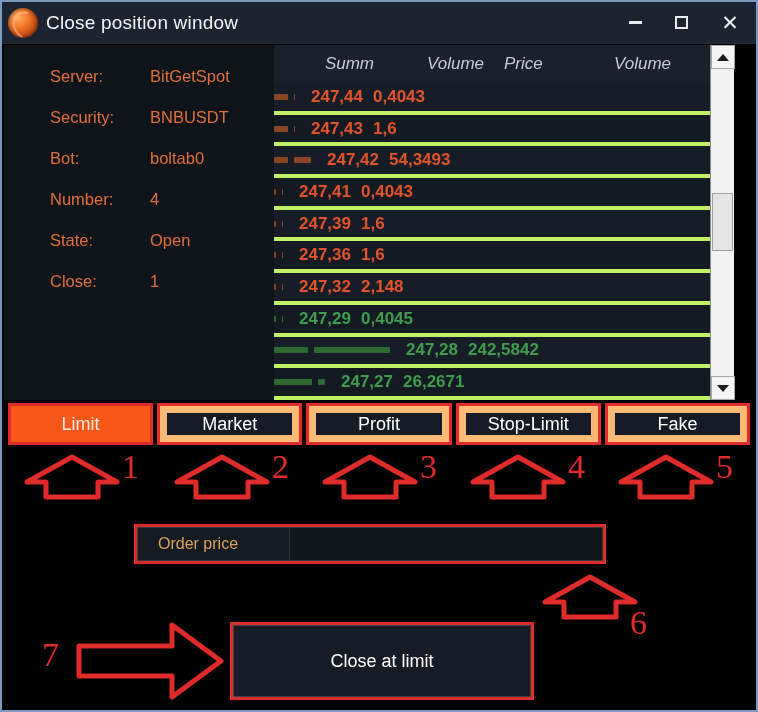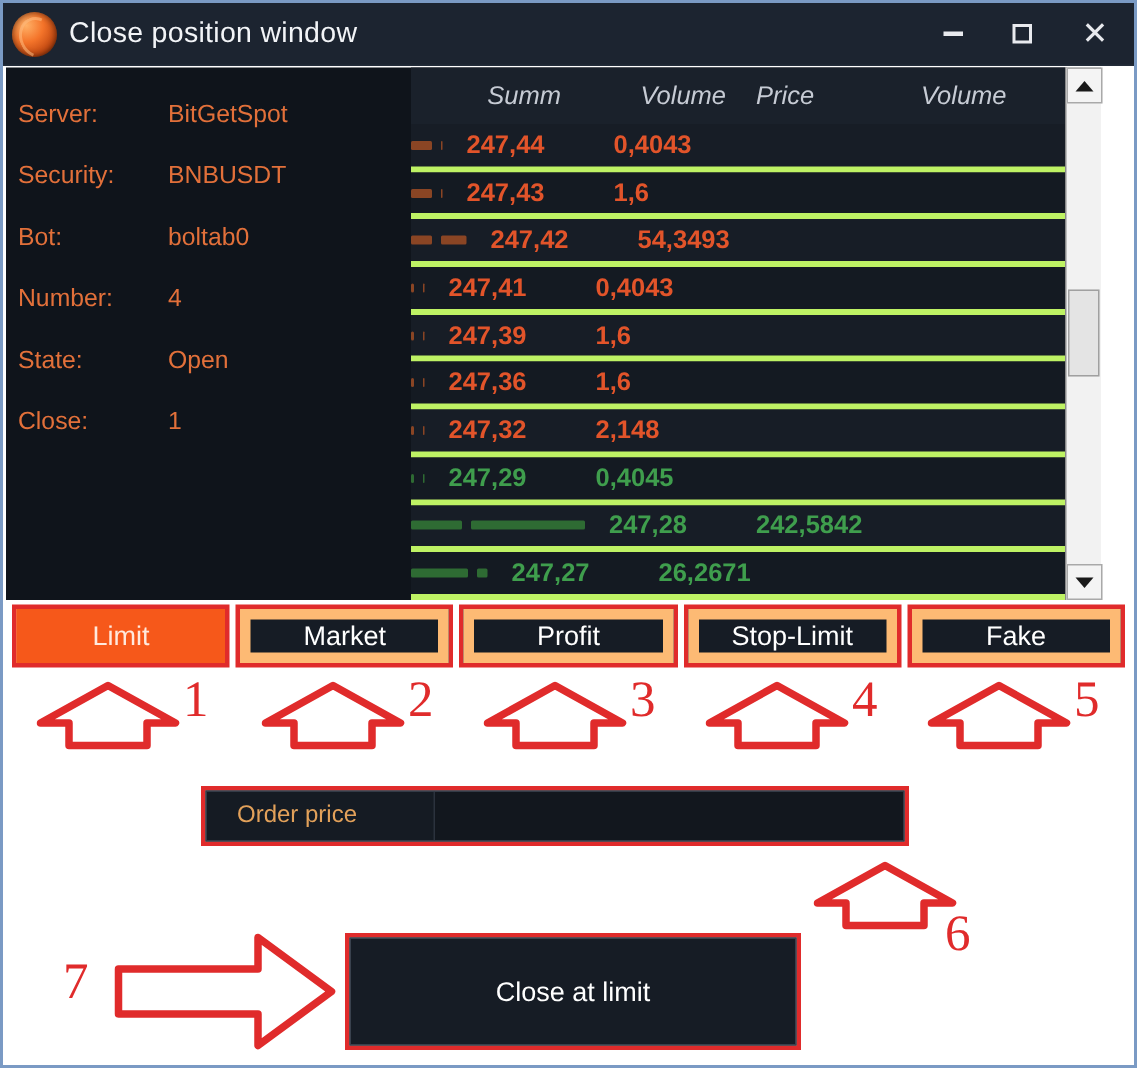--- a/index.html
+++ b/index.html
@@ -6,21 +6,21 @@
   * { box-sizing: border-box; margin: 0; padding: 0; }
   html, body {
     width: 758px; height: 712px;
     background: #11161d;
     font-family: "Liberation Sans", sans-serif;
     overflow: hidden;
   }
   #app {
     position: relative;
     width: 758px; height: 712px;
-    background: #ffffff;
+    background: #000000;
     border: 2px solid #7a9ac4;
     overflow: hidden;
   }
 
   
   .titlebar {
     position: absolute; top: 0; left: 0;
     width: 754px; height: 42px;
     background: #1c2430;
     display: flex; align-items: center;
@@ -56,21 +56,21 @@
   .win-btn .close-glyph { font-size: 21px; line-height: 1; font-weight: 400; }
   .win-btn.close { width: 52px; }
 
   
   .info-panel {
     position: absolute; left: 2px; top: 43px;
     width: 270px; height: 355px;
     background: #0f141b;
     padding: 22px 0 0 8px;
   }
-  .info-row { display: flex; align-items: baseline; height: 41px; }
+  .info-row { display: flex; align-items: baseline; height: 41px; margin-left: 38px; }
   .info-label {
     width: 100px; color: #e2703a; font-size: 16.5px; white-space: nowrap;
   }
   .info-value { color: #e2703a; font-size: 16.5px; white-space: nowrap; }
 
   
   .book {
     position: absolute; left: 272px; top: 43px;
     width: 460px; height: 355px;
     background: #161c24;
@@ -92,21 +92,21 @@
     display: flex; align-items: center;
     height: 31.7px;
     border-bottom: 4px solid #bef264;
     font-size: 17px;
   }
   .book-row:nth-child(odd) { background: #171d26; }
   .book-row:nth-child(even) { background: #141a22; }
   .book-row .cell { display: flex; align-items: center; height: 100%; }
   .cell.c-summ, .cell.c-vol-l { justify-content: flex-end; padding-right: 6px; }
   .cell.c-price { padding-left: 10px; font-weight: bold; }
-  .cell.c-vol-r { padding-left: 10px; font-weight: bold; margin-left: 36px; }
+  .cell.c-vol-r { padding-left: 10px; font-weight: bold; }
   .ask { color: #e2542a; }
   .bid { color: #3f9e4d; }
   .bar { height: 6px; border-radius: 1px; display: block; }
   .bar.ask-bar { background: #8a4524; }
   .bar.bid-bar { background: #2e6b33; }
 
   
   .scrollbar {
     position: absolute; right: 0; top: 0; width: 24px; height: 355px;
     background: #f2f2f2; border-left: 1px solid #8a8a8a;

